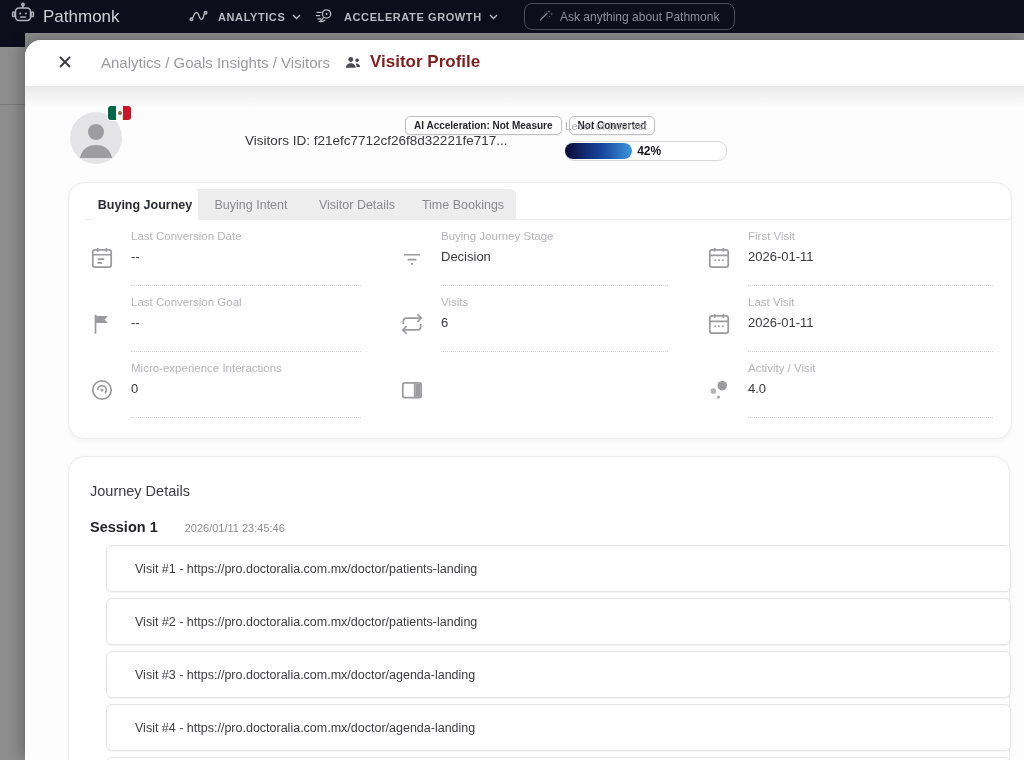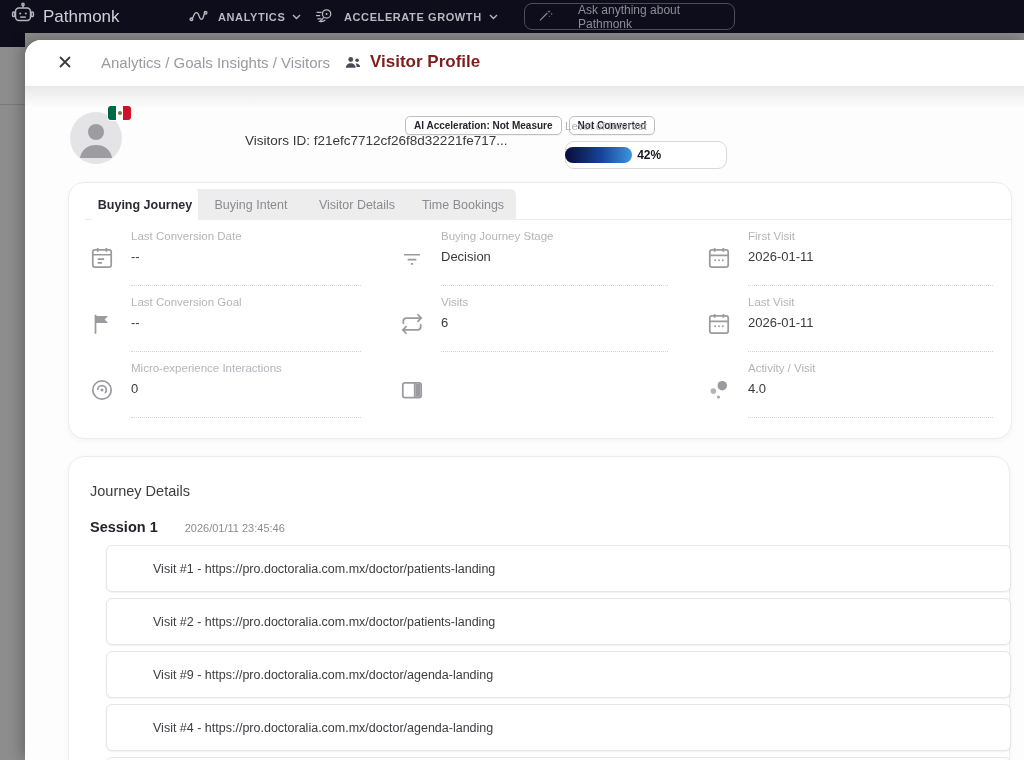--- a/index.html
+++ b/index.html
@@ -11,21 +11,21 @@
             background:#0d0d1c; z-index:30; }
   .navbar .brand { position:absolute; left:10px; top:0; height:33px;
             display:flex; align-items:center; gap:7px; color:#cfcfd6;
             font-size:17px; font-weight:500; }
   .nav-item { position:absolute; top:0; height:33px; display:flex;
             align-items:center; gap:7px; color:#b9b9c2; font-size:11px;
             font-weight:bold; letter-spacing:.6px; cursor:pointer; }
   .nav-analytics { left:186px; } .nav-accel { left:312px; }
   .ask-pill { position:absolute; left:524px; top:3px; width:211px; height:27px;
             border:1px solid #4d4d59; border-radius:8px; display:flex;
-            align-items:center; gap:24px; padding-left:13px; color:#8e8e98;
+            align-items:center; gap:6px; padding-left:13px; color:#8e8e98;
             font-size:12px; cursor:pointer; background:transparent; }
 
   
   .bg-dark-sliver { position:absolute; left:0; top:33px; width:25px; height:14px;
             background:#0d0d1c; z-index:5; }
   .strip-line { position:absolute; left:0; top:104px; width:25px; height:1px;
             background:rgba(0,0,0,.14); z-index:6; }
 
   
   .modal { position:absolute; left:25px; top:40px; width:999px; height:720px;
@@ -57,21 +57,21 @@
   .visitor-id { position:absolute; left:220px; top:93px; font-size:13.5px; color:#38383e; }
 
   .badges { position:absolute; left:380px; top:76px; display:flex;
             flex-direction:row; gap:7px; align-items:flex-start; }
   .badge { border:1px solid #bfbfbf; border-radius:5px; background:#fff;
             padding:3px 8px; font-size:10px; font-weight:bold; color:#26262e;
             box-shadow:0 1px 1px rgba(0,0,0,.05); }
 
   .interest { position:absolute; left:540px; top:80px; }
   .interest .lbl { font-size:11.5px; color:#b2b2b8; margin-bottom:9px; }
-  .ibar { width:162px; height:28px; border:1px solid #d8d8d8; border-radius:9px;
+  .ibar { width:162px; height:20px; border:1px solid #d8d8d8; border-radius:9px;
             background:#fff; position:relative; display:flex; align-items:center; }
   .ibar .fill { height:16px; margin:-1px 0 0 -1px; border-radius:9px;
             background:linear-gradient(90deg,#0a0a38 0%,#16459b 55%,#3d95dc 100%); }
   .ibar .pct { font-size:12px; font-weight:bold; color:#17171f; margin-left:5px; }
 
   
   .card { position:absolute; background:#fff; border:1px solid #ececec;
             border-radius:16px; box-shadow:0 2px 6px rgba(0,0,0,.04); }
   .metrics-card { left:43px; top:142px; width:944px; height:257px;padding-left:16px; }
   .tabrow { position:relative; height:37px; border-bottom:1px solid #ebebeb; }
@@ -95,21 +95,21 @@
   .jtitle { position:absolute; left:21px; top:26px; font-size:14.5px;
             font-weight:500; color:#3b3b42; }
   .session { position:absolute; left:21px; top:62px; display:flex;
             align-items:baseline; gap:27px; }
   .session .s { font-size:14.5px; font-weight:bold; color:#23232b; }
   .session .t { font-size:11px; color:#8c8c92; }
   .visits { position:absolute; left:37px; top:88px; right:-2px; }
   .vrow { height:47px; margin-bottom:6px; background:#fff;
             border:1px solid #e6e6e8; border-radius:6px;
             box-shadow:0 1px 2px rgba(0,0,0,.06); display:flex;
-            align-items:center; padding-left:46px; font-size:12.5px;
+            align-items:center; padding-left:28px; font-size:12.5px;
             color:#3c3c42; cursor:pointer; }
 </style>
 </head>
 <body>
 
 <div class="navbar">
   <div class="brand">
     <span>
       <svg width="26" height="24" viewBox="0 0 24 24" fill="none" stroke="#b4b4bd" stroke-width="1.5">
         <circle cx="12" cy="2.4" r="1.1"></circle>
@@ -350,19 +350,19 @@
 
   <div class="card journey-card">
     <div class="jtitle">Journey Details</div>
     <div class="session">
       <span class="s">Session 1</span>
       <span class="t">2026/01/11 23:45:46</span>
     </div>
     <div class="visits">
       <div class="vrow">Visit #1 - https://pro.doctoralia.com.mx/doctor/patients-landing</div>
       <div class="vrow">Visit #2 - https://pro.doctoralia.com.mx/doctor/patients-landing</div>
-      <div class="vrow">Visit #9 - https://pro.doctoralia.com.mx/doctor/agenda-landing</div>
+      <div class="vrow">Visit #3 - https://pro.doctoralia.com.mx/doctor/agenda-landing</div>
       <div class="vrow">Visit #4 - https://pro.doctoralia.com.mx/doctor/agenda-landing</div>
       <div class="vrow"></div>
     </div>
   </div>
 
 </div>
 
 </body></html>

